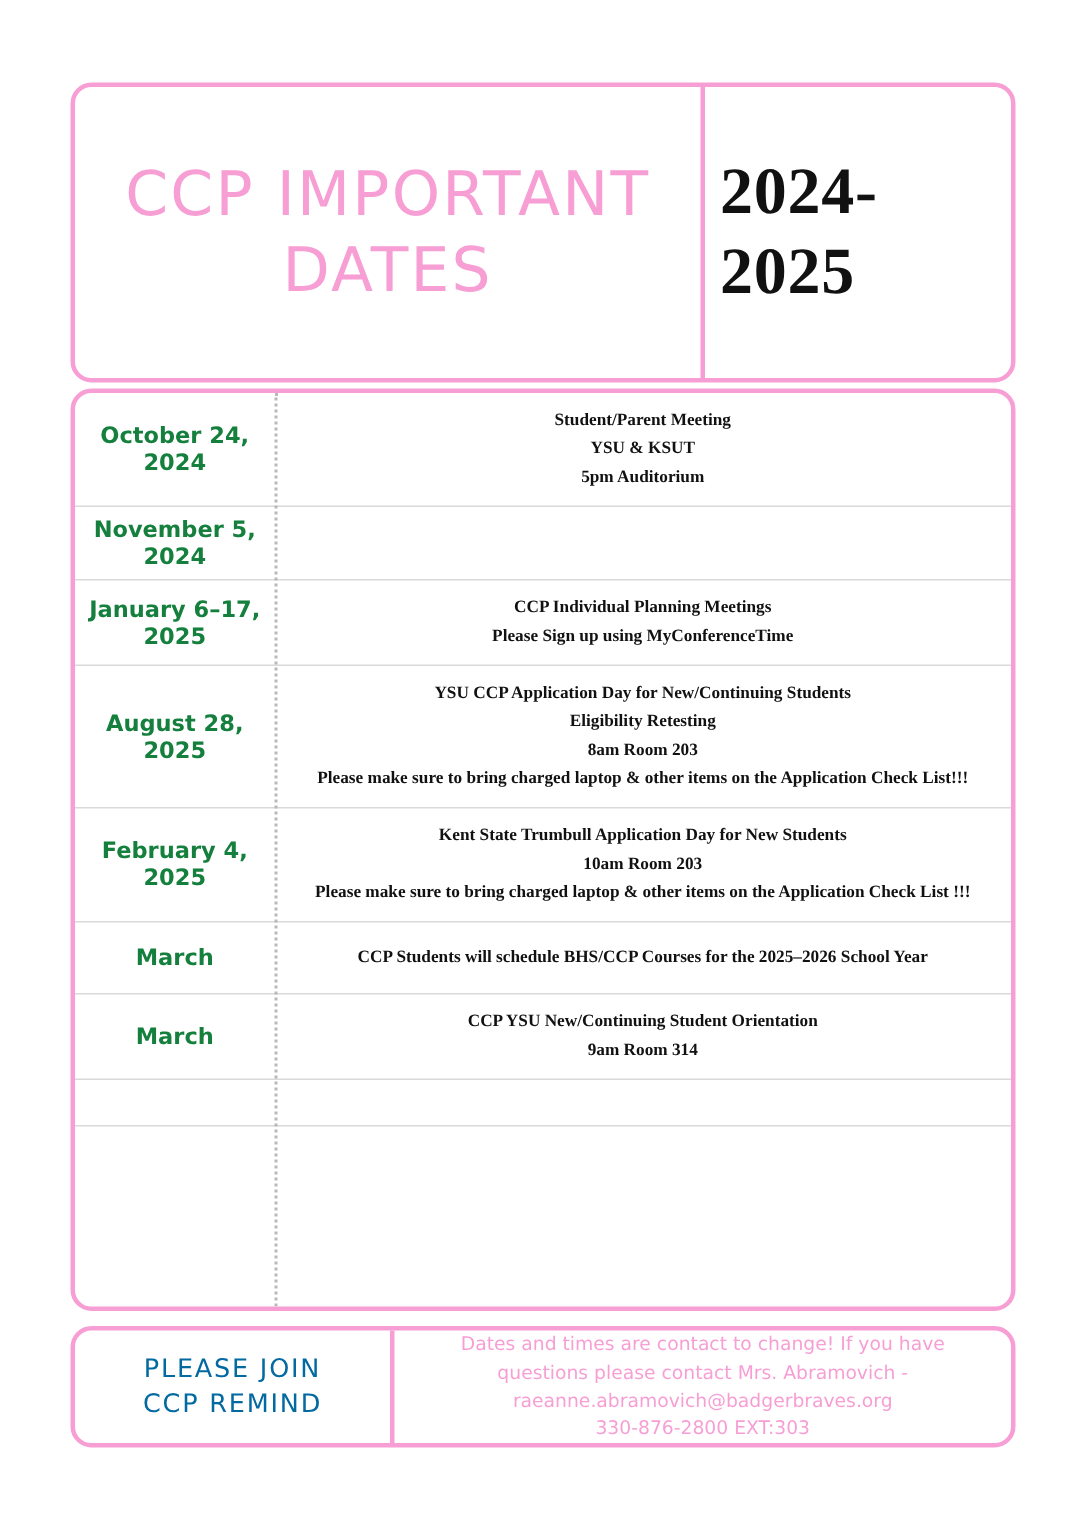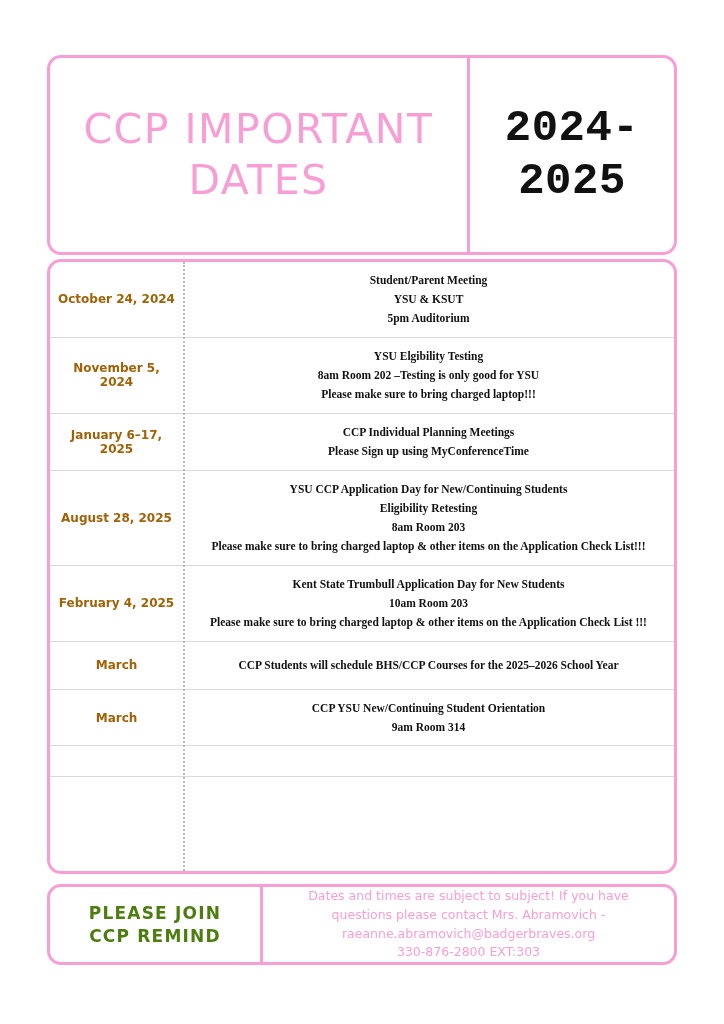--- a/index.html
+++ b/index.html
@@ -57,23 +57,23 @@
     display: flex;
     align-items: center;
     justify-content: center;
     padding: 6px 10px;
   }
   .header-year {
     color: #111111;
     font-size: 44px;
     font-weight: bold;
     line-height: 1.2;
-    text-align: center;
+    text-align: left;
     letter-spacing: 0.5px;
-    font-family: Liberation Mono, monospace;
+    font-family: Liberation Serif, serif;
   }
 
   
   .table-box {
     position: absolute;
     left: 47px;
     top: 259px;
     width: 630px;
     height: 615px;
     border: 3px solid #f79fd4;
@@ -101,22 +101,22 @@
   .row:last-child {
     border-bottom: none;
   }
   .cell-date {
     flex: 0 0 133px;
     box-sizing: border-box;
     display: flex;
     align-items: center;
     justify-content: center;
     padding: 6px 5px;
-    color: #a16207;
-    font-size: 12px;
+    color: #15803d;
+    font-size: 15px;
     font-weight: bold;
     text-align: center;
     font-family: "DejaVu Sans", sans-serif;
   }
   .cell-desc {
     flex: 1 1 auto;
     box-sizing: border-box;
     display: flex;
     flex-direction: column;
     align-items: center;
@@ -152,23 +152,23 @@
   .footer-left {
     flex: 0 0 213px;
     border-right: 3px solid #f79fd4;
     box-sizing: border-box;
     display: flex;
     align-items: center;
     justify-content: center;
     padding: 4px 6px;
   }
   .footer-left-text {
-    color: #4d7c0f;
+    color: #0369a1;
     font-size: 17px;
-    font-weight: bold;
+    font-weight: normal;
     text-align: center;
     line-height: 1.35;
     letter-spacing: 1.2px;
     font-family: "DejaVu Sans", sans-serif;
   }
   .footer-right {
     flex: 1 1 auto;
     display: flex;
     flex-direction: column;
     align-items: center;
@@ -202,25 +202,20 @@
         <div class="row">
           <div class="cell-date">October 24, 2024</div>
           <div class="cell-desc">
             <span class="line">Student/Parent Meeting</span>
             <span class="line">YSU &amp; KSUT</span>
             <span class="line">5pm Auditorium</span>
           </div>
         </div>
         <div class="row">
           <div class="cell-date">November 5, 2024</div>
-          <div class="cell-desc">
-            <span class="line">YSU Elgibility Testing</span>
-            <span class="line">8am Room 202 –Testing is only good for YSU</span>
-            <span class="line">Please make sure to bring charged laptop!!!</span>
-          </div>
         </div>
         <div class="row">
           <div class="cell-date">January 6–17, 2025</div>
           <div class="cell-desc">
             <span class="line">CCP Individual Planning Meetings</span>
             <span class="line">Please Sign up using MyConferenceTime</span>
           </div>
         </div>
         <div class="row">
           <div class="cell-date">August 28, 2025</div>
@@ -264,20 +259,20 @@
   </div>
 
   <div class="footer">
     <div class="footer-left">
       <div class="footer-left-text" id="footer-left-text">
           <div>PLEASE JOIN</div>
           <div>CCP REMIND</div>
         </div>
     </div>
     <div class="footer-right" id="footer-right-text">
-        <span class="line">Dates and times are subject to subject! If you have</span>
+        <span class="line">Dates and times are contact to change! If you have</span>
         <span class="line">questions please contact Mrs. Abramovich -</span>
         <span class="line">raeanne.abramovich@badgerbraves.org</span>
         <span class="line">330-876-2800 EXT:303</span>
       </div>
   </div>
 
 </div>
 
 </body></html>

